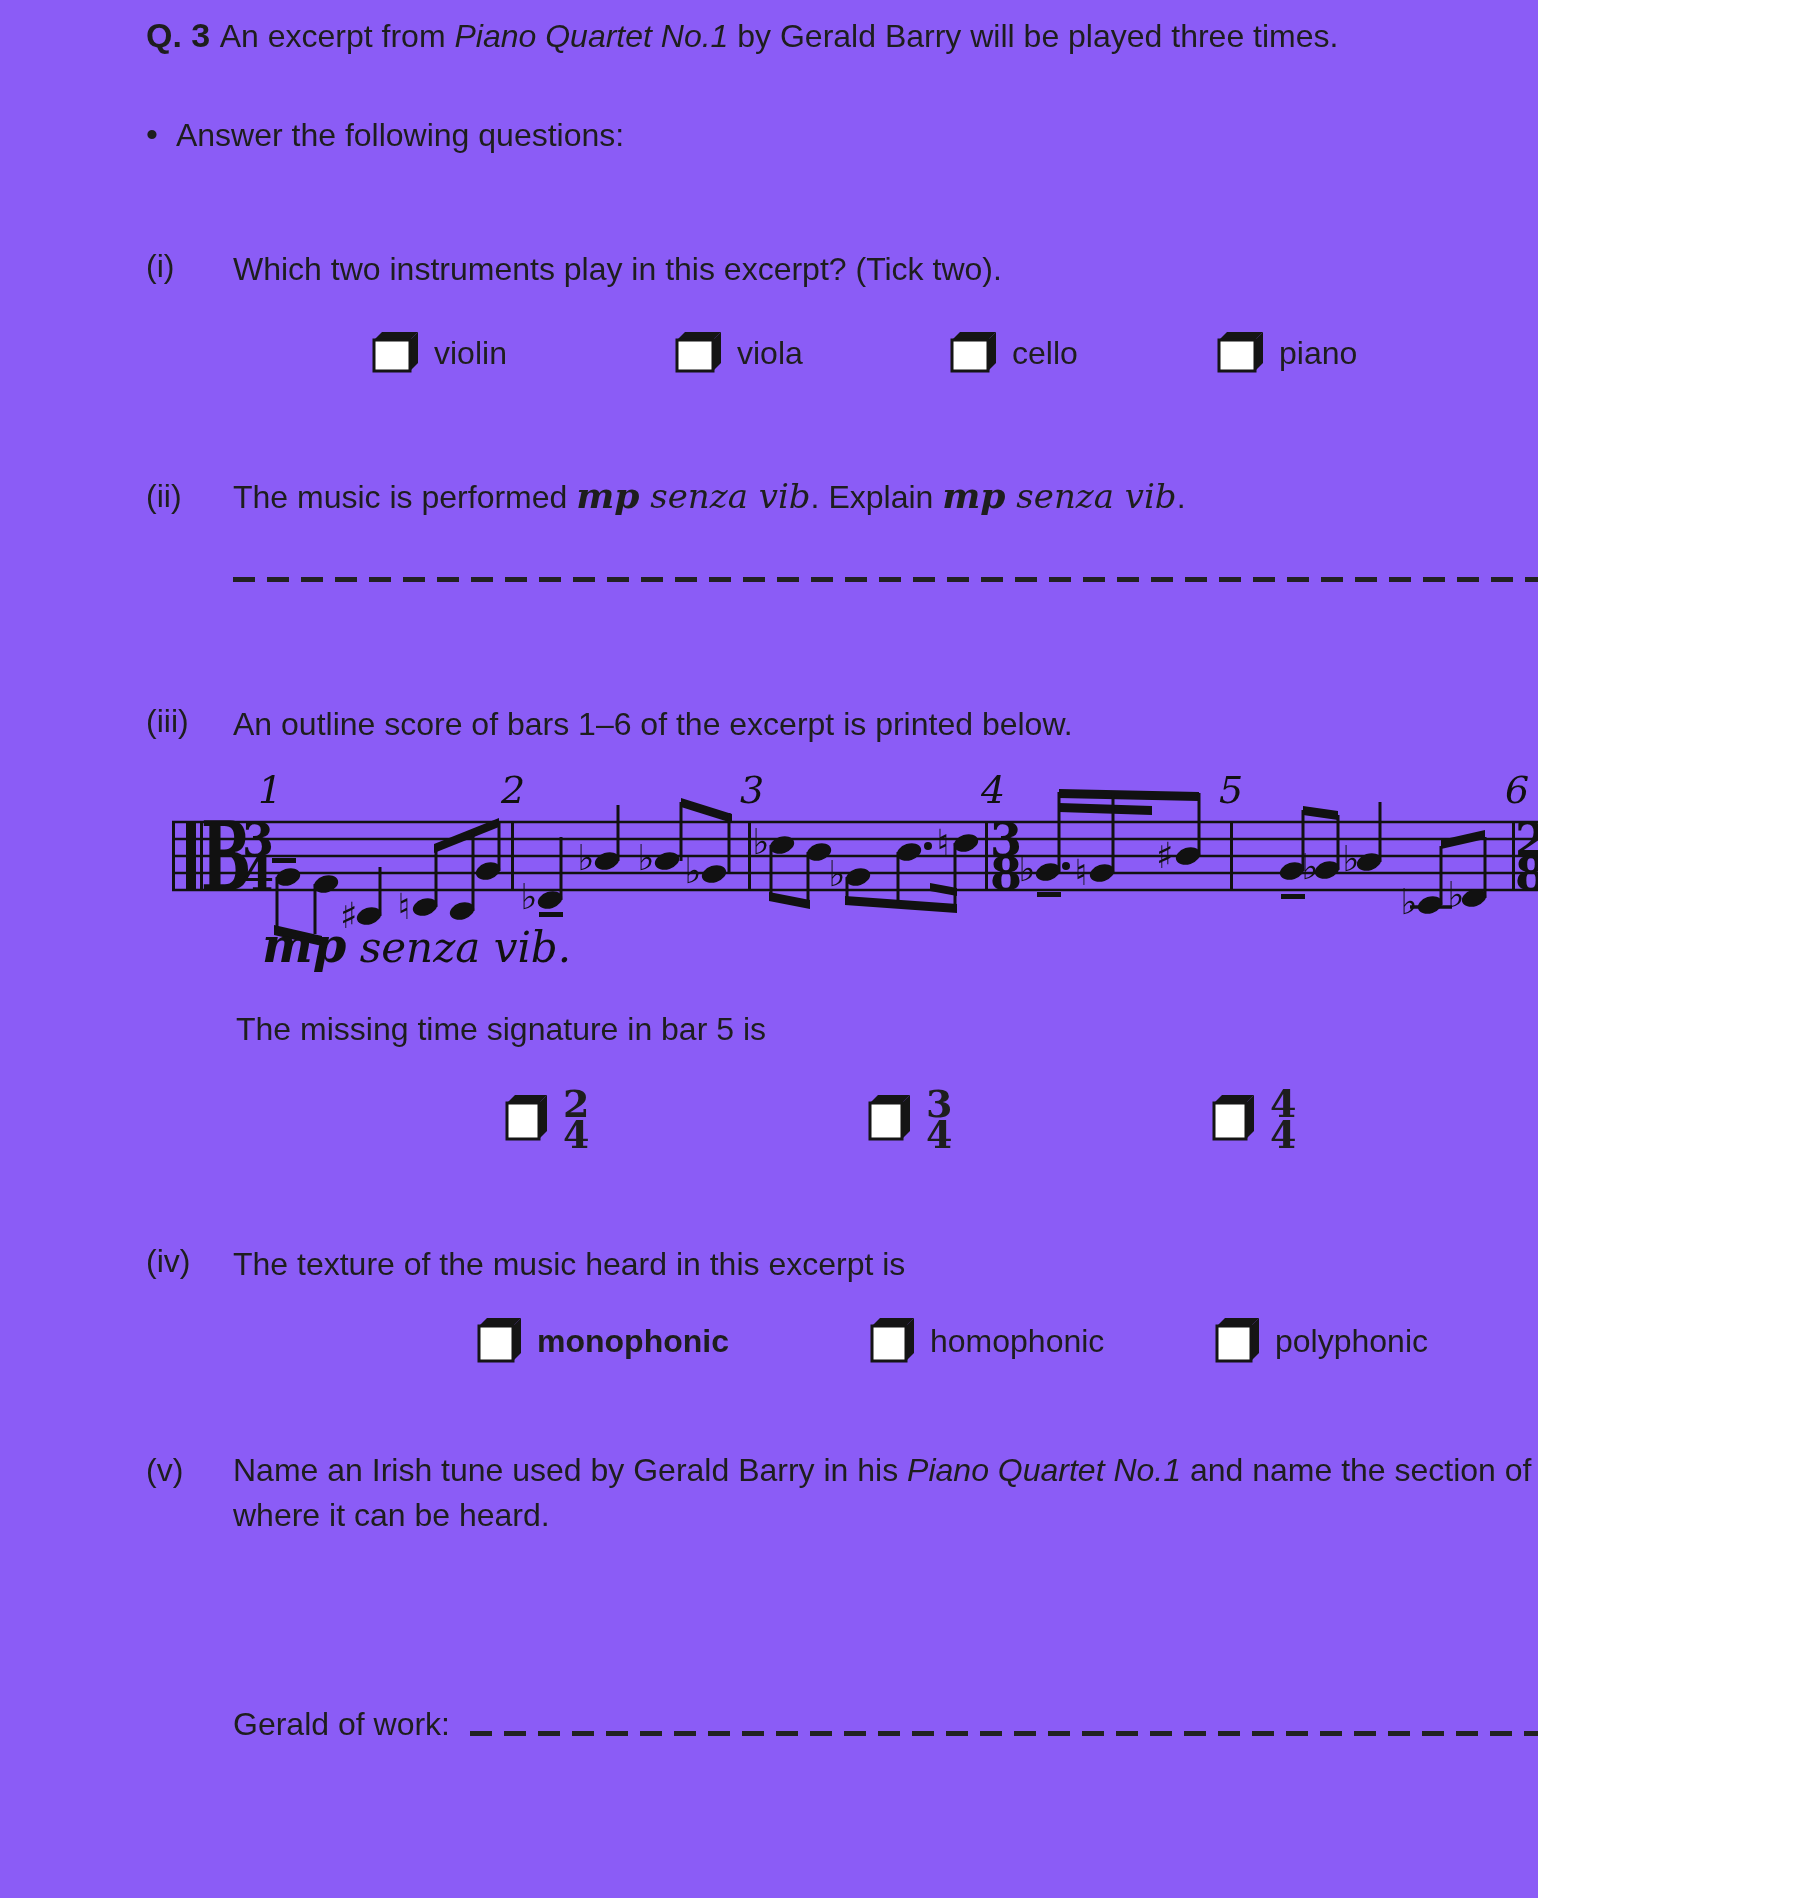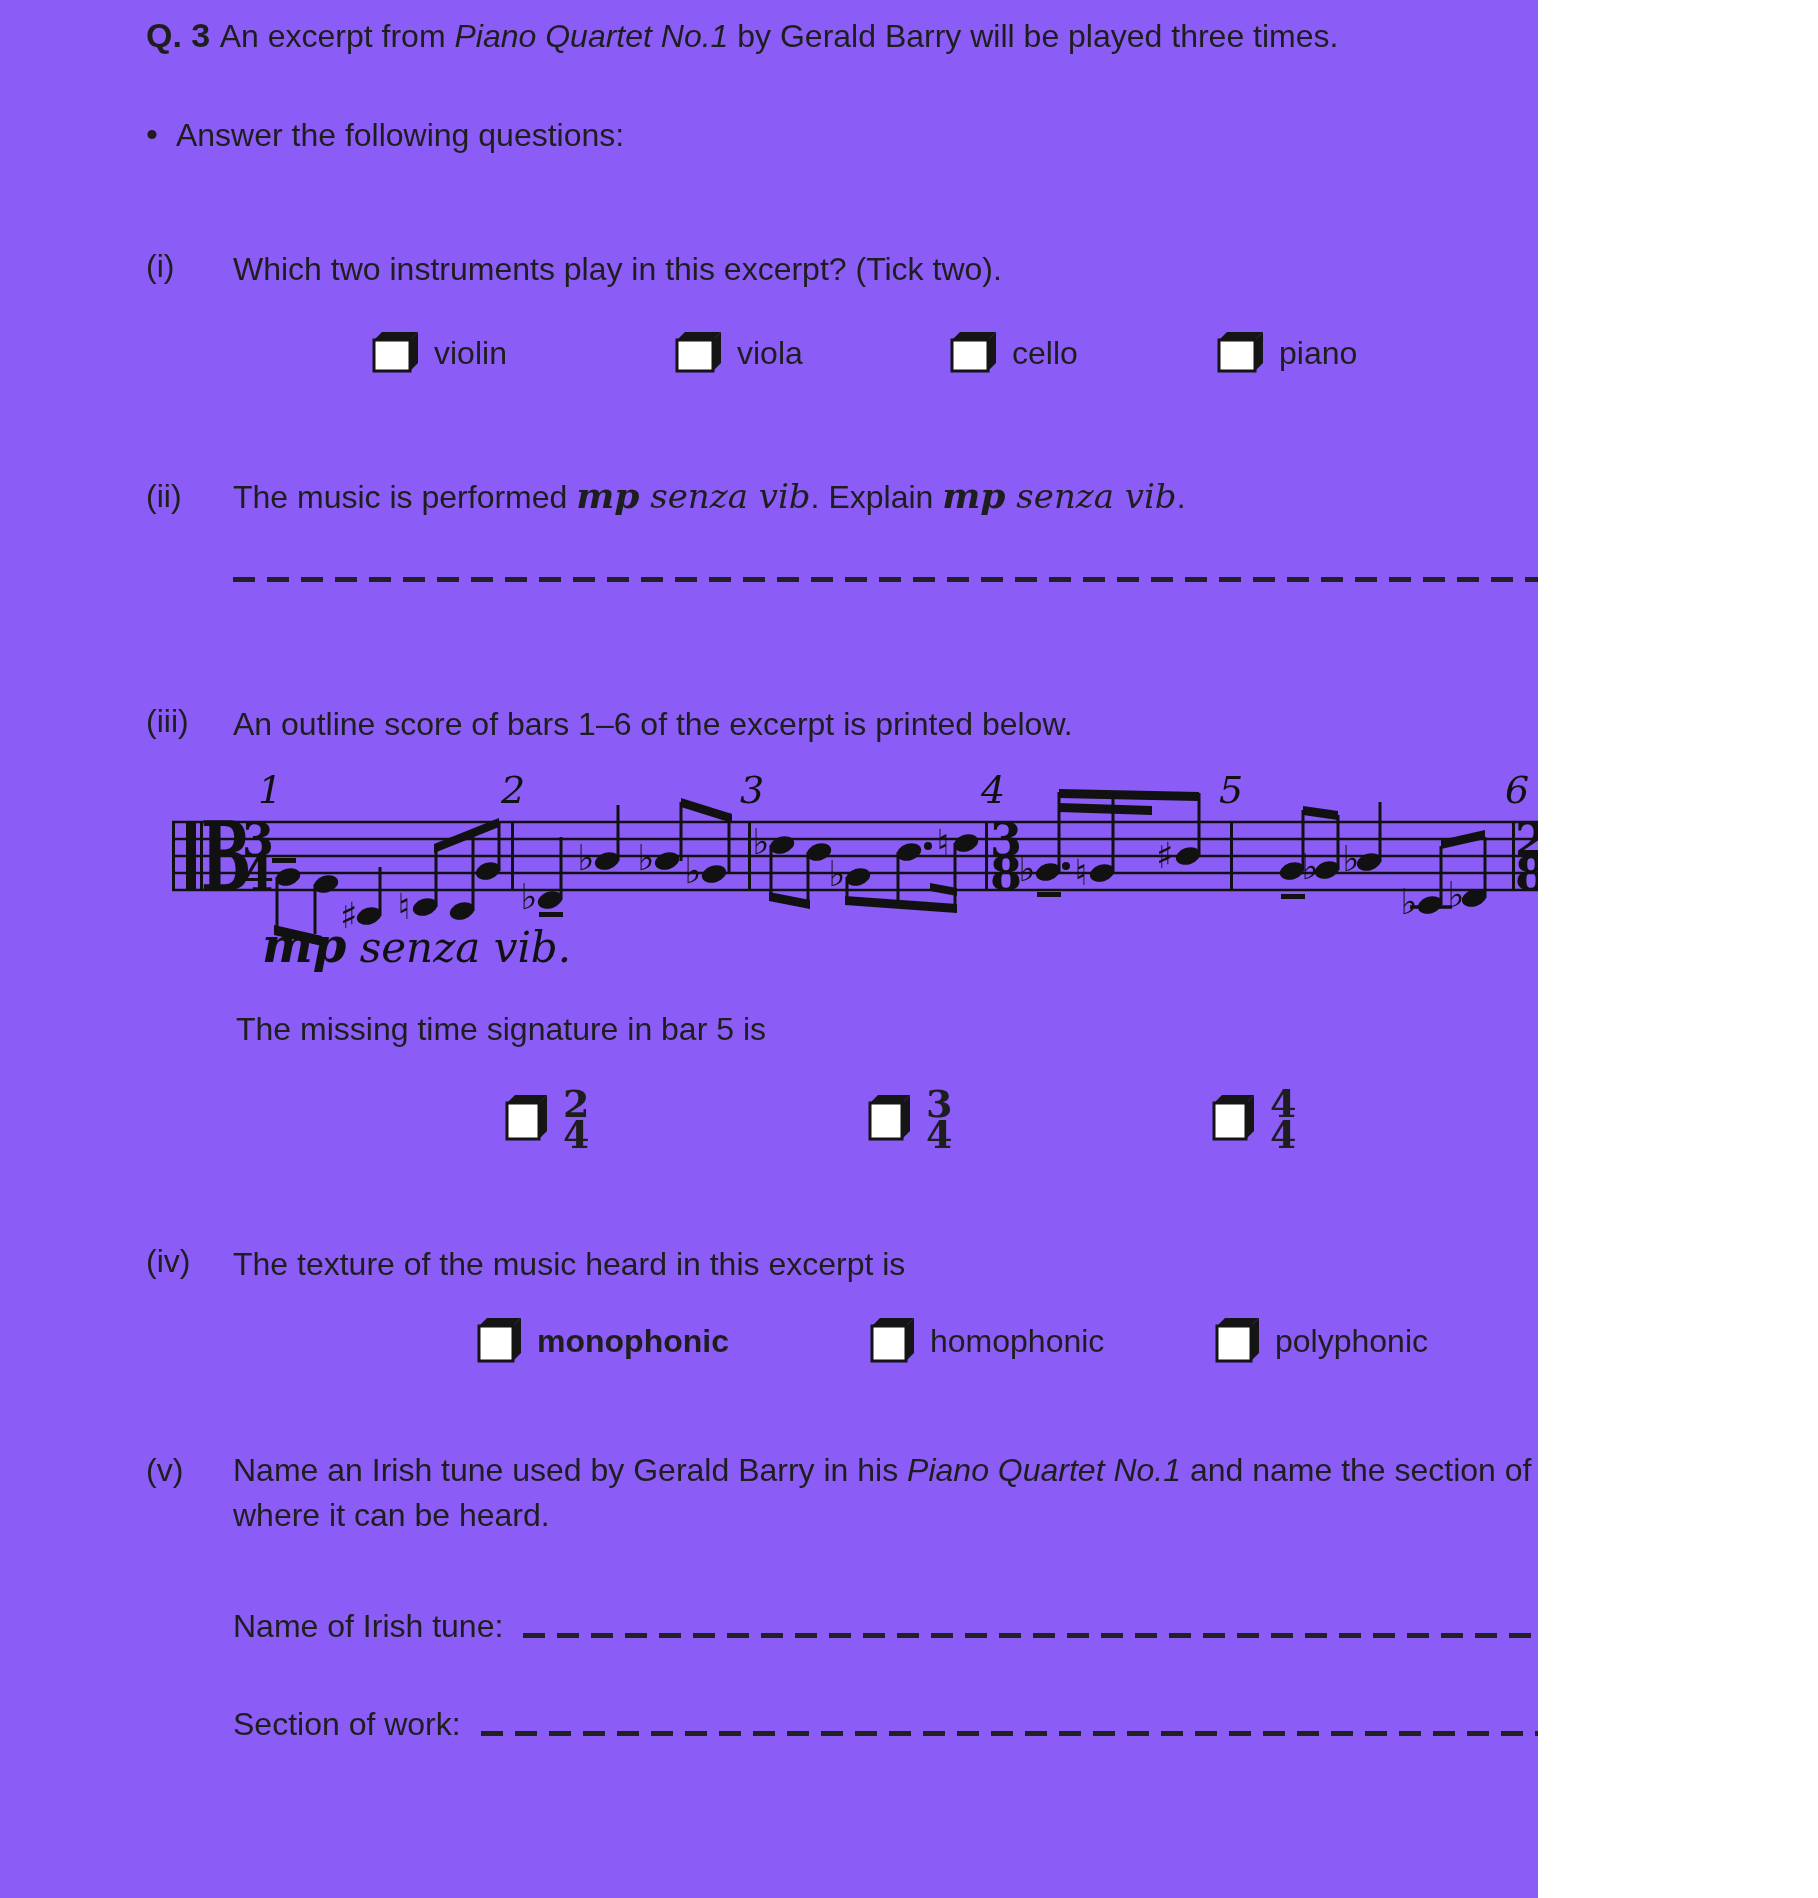--- a/index.html
+++ b/index.html
@@ -249,24 +249,20 @@
           <polygon points="2,10 10,2 44,2 36,10" fill="#151515"></polygon>
           <polygon points="36,10 44,2 44,37 36,45" fill="#151515"></polygon>
           <polygon points="2,10 36,10 36,45 2,45" fill="#ffffff" stroke="#151515" stroke-width="3"></polygon>
         </svg></span>
     <span class="opt-label">polyphonic</span>
   </div>
 
   <div class="abs qlabel" style="left:146px;top:1452px;">(v)</div>
   <div class="abs" style="left:233px;top:1448px;width:1460px;line-height:1.42;"><span class="seg-r">Name an Irish tune used by Gerald Barry in his </span><span class="seg-i">Piano Quartet No.1</span><span class="seg-r"> and name the section of the work where it can be heard.</span></div>
 
-  <div class="field-row" style="left:233px;top:1608px;width:1440px;">
-    <span class="field-label">Name of Irish tune:</span>
+  <div class="field-row" style="left:233px;top:1706px;width:1440px;">
+    <span class="field-label">Gerald of work:</span>
     <span class="dash"></span>
   </div>
-  <div class="field-row" style="left:233px;top:1706px;width:1440px;">
-    <span class="field-label">Section of work:</span>
-    <span class="dash"></span>
-  </div>
 
   <div class="abs marks" style="left:1560px;top:1834px;width:95px;text-align:center;">(10)</div>
 
 </div>
 
 </body></html>

